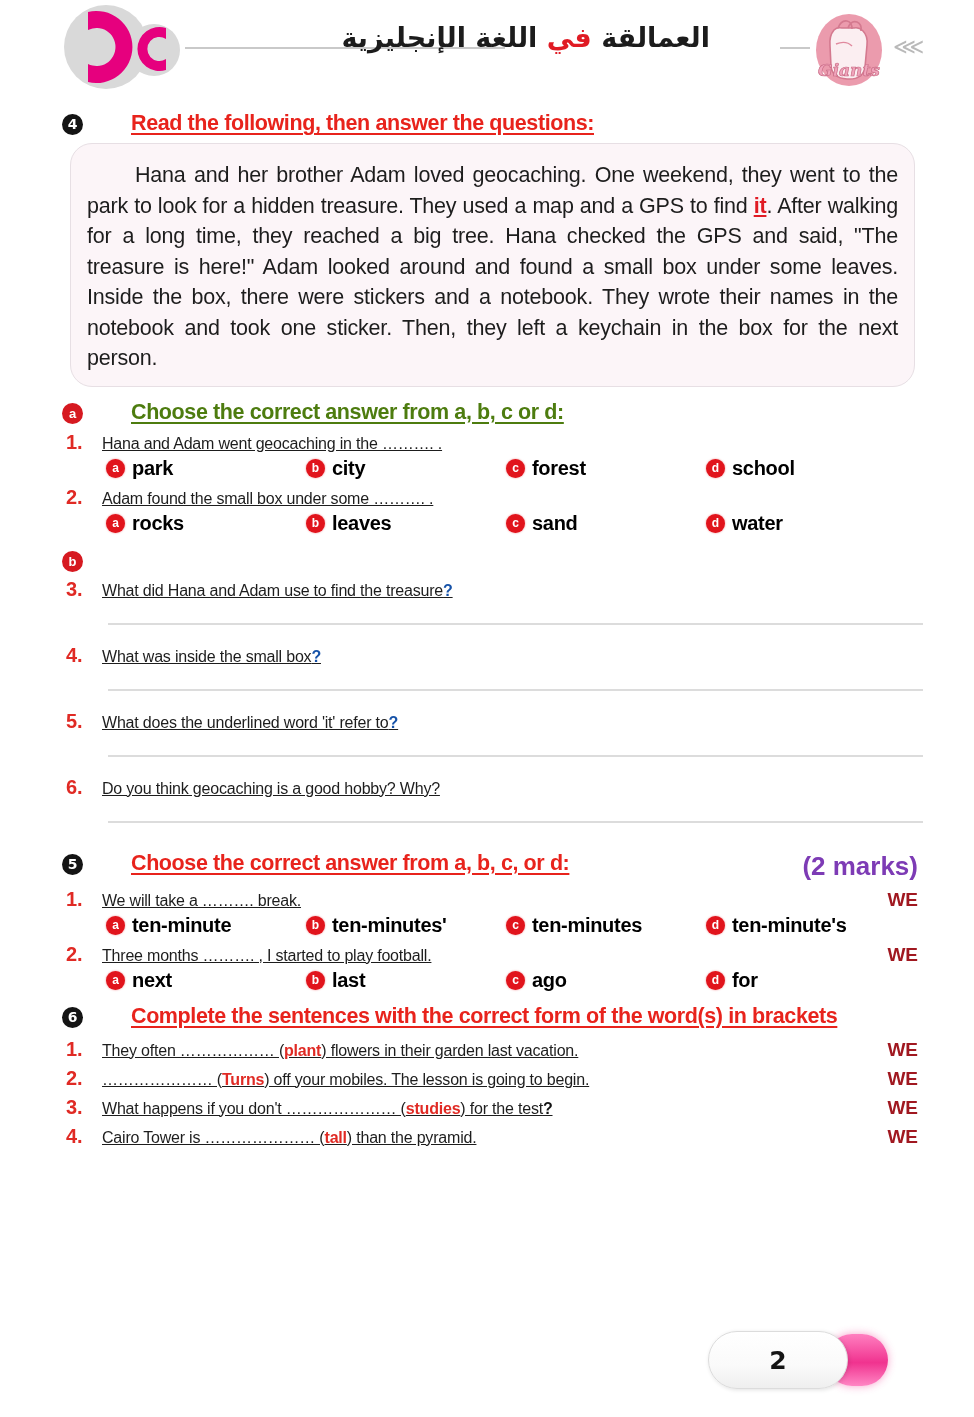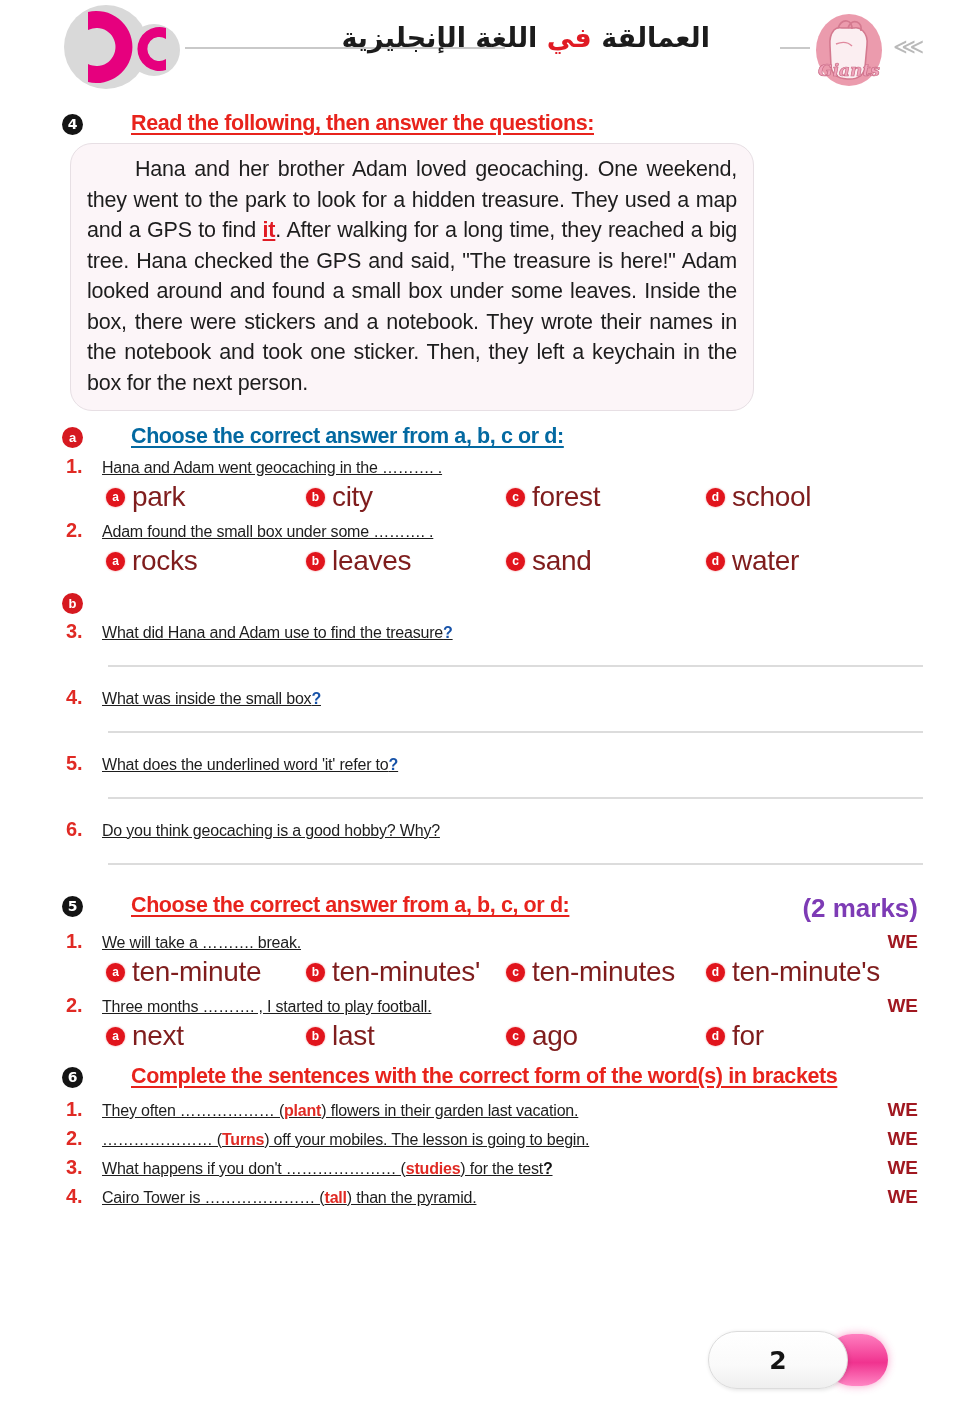--- a/index.html
+++ b/index.html
@@ -100,49 +100,49 @@
   .sec-title {
     font-size: 21.5px;
     font-weight: bold;
     letter-spacing: -0.4px;
     text-decoration: underline;
     text-decoration-thickness: 2px;
     text-underline-offset: 3px;
     margin-left: 39px;
   }
   .sec-title.red { color: #e8231c; }
-  .sec-title.black { color: #0369a1; }
+  .sec-title.black { color: #4d7c0f; }
   .sec-title.wide {
     display: block;
     text-align: justify;
     max-width: 800px;
   }
   .marks {
     margin-left: auto;
     color: #7d3bb5;
     font-size: 26px;
     font-weight: bold;
     white-space: nowrap;
     padding-left: 12px;
   }
 
   
   .passage {
     margin: 7px 0 0 8px;
     background: #fcf5f8;
     border: 1px solid #e7dfe4;
     border-radius: 22px;
-    padding: 10px 16px 12px 16px;
+    padding: 16px 16px 12px 16px;
     font-size: 21.5px;
     line-height: 30.5px;
     letter-spacing: -0.2px;
     text-align: justify;
     text-justify: inter-word;
     color: #1d1d1d;
-    width: 684px;
+    width: 845px;
   }
   .passage .indent { display: inline-block; width: 48px; }
   .passage .u-red {
     color: #e01b24;
     font-weight: bold;
     text-decoration: underline;
   }
 
   
   .qrow {
@@ -195,23 +195,23 @@
     background: #e1141c;
     color: #fff;
     font-size: 12px;
     font-weight: bold;
     line-height: 19px;
     text-align: center;
     flex: 0 0 auto;
     box-shadow: 0 0 2px rgba(225,20,28,.55);
   }
   .opt-label {
-    font-size: 28px;
-    font-weight: normal;
-    color: #7f1d1d;
+    font-size: 20px;
+    font-weight: bold;
+    color: #000000;
     letter-spacing: -0.3px;
     white-space: nowrap;
   }
   .opts.w4 .opt { width: 200px; }
   .opts.w4b .opt { width: 200px; }
 
   
   .ans-line {
     height: 2px;
     background: #dcdcdc;

